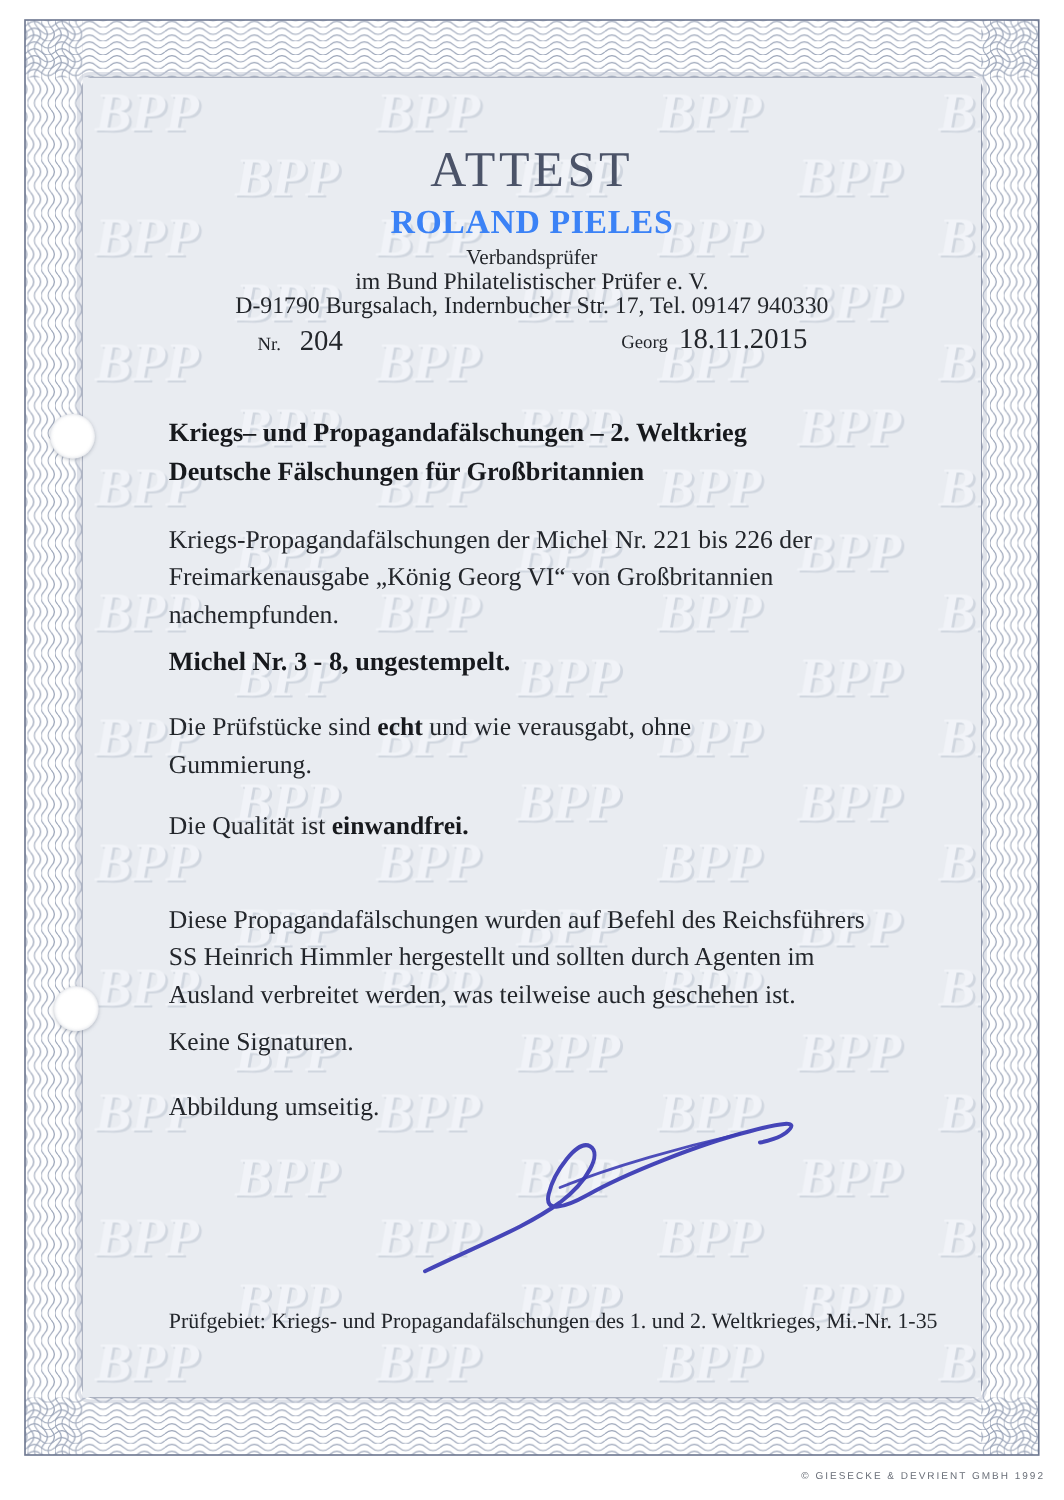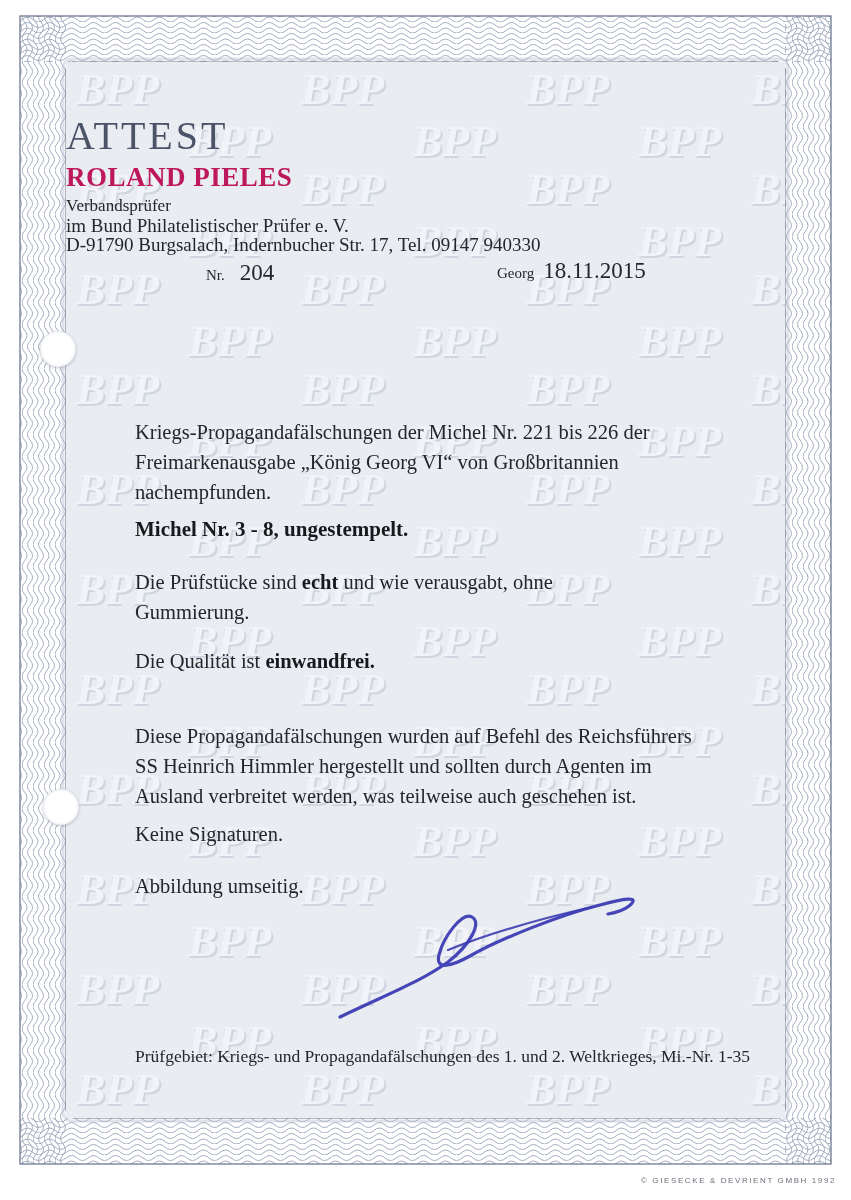--- a/index.html
+++ b/index.html
@@ -18,23 +18,23 @@
   .watermark-svg{position:absolute;left:0;top:0;}
   
   .hole{
     width:36px;height:36px;border-radius:50%;background:#ffffff;z-index:6;
     box-shadow:0 1px 3px rgba(100,110,130,.38), inset 0 0 3px rgba(150,160,178,.45);
   }
   .hole1{left:40px;top:331px;}
   .hole2{left:43px;top:789px;}
   
   .txt{z-index:4;}
-  .center{left:66px;width:719px;text-align:left;}
+  .center{left:66px;width:719px;text-align:center;}
   .title{top:112px;font-size:40px;letter-spacing:3px;color:#4b5368;}
-  .examiner{top:162px;font-size:27px;font-weight:bold;color:#be185d;letter-spacing:.5px;}
+  .examiner{top:162px;font-size:27px;font-weight:bold;color:#3b82f6;letter-spacing:.5px;}
   .role{top:196px;font-size:17px;}
   .assoc{top:215px;font-size:19px;}
   .address{top:234px;font-size:19px;}
   .nr-group{left:206px;top:260px;display:inline-flex;align-items:baseline;gap:15px;}
   .datum-group{left:497px;top:258px;display:inline-flex;align-items:baseline;gap:9px;}
   .small-label{font-size:15px;}
   .big-val{font-size:23px;}
   .body-block{left:135px;width:560px;font-size:20.5px;line-height:30px;}
   .head-bold{top:331px;font-weight:bold;font-size:21px;line-height:31px;color:#17191d;}
   .desc{top:417px;}
@@ -108,20 +108,24 @@
 
   <div class="abs txt nr-group">
     <span class="small-label">Nr.</span>
     <span class="big-val">204</span>
   </div>
   <div class="abs txt datum-group">
     <span class="small-label">Georg</span>
     <span class="big-val">18.11.2015</span>
   </div>
 
+  <div class="abs txt body-block head-bold">
+    <span class="line">Kriegs– und Propagandafälschungen – 2. Weltkrieg</span>
+    <span class="line">Deutsche Fälschungen für Großbritannien</span>
+  </div>
 
   <div class="abs txt body-block desc">
     <span class="line">Kriegs-Propagandafälschungen der Michel Nr. 221 bis 226 der</span>
     <span class="line">Freimarkenausgabe „König Georg VI“ von Großbritannien</span>
     <span class="line">nachempfunden.</span>
   </div>
 
   <div class="abs txt body-block michel">Michel Nr. 3 - 8, ungestempelt.</div>
 
   <div class="abs txt body-block cond">

